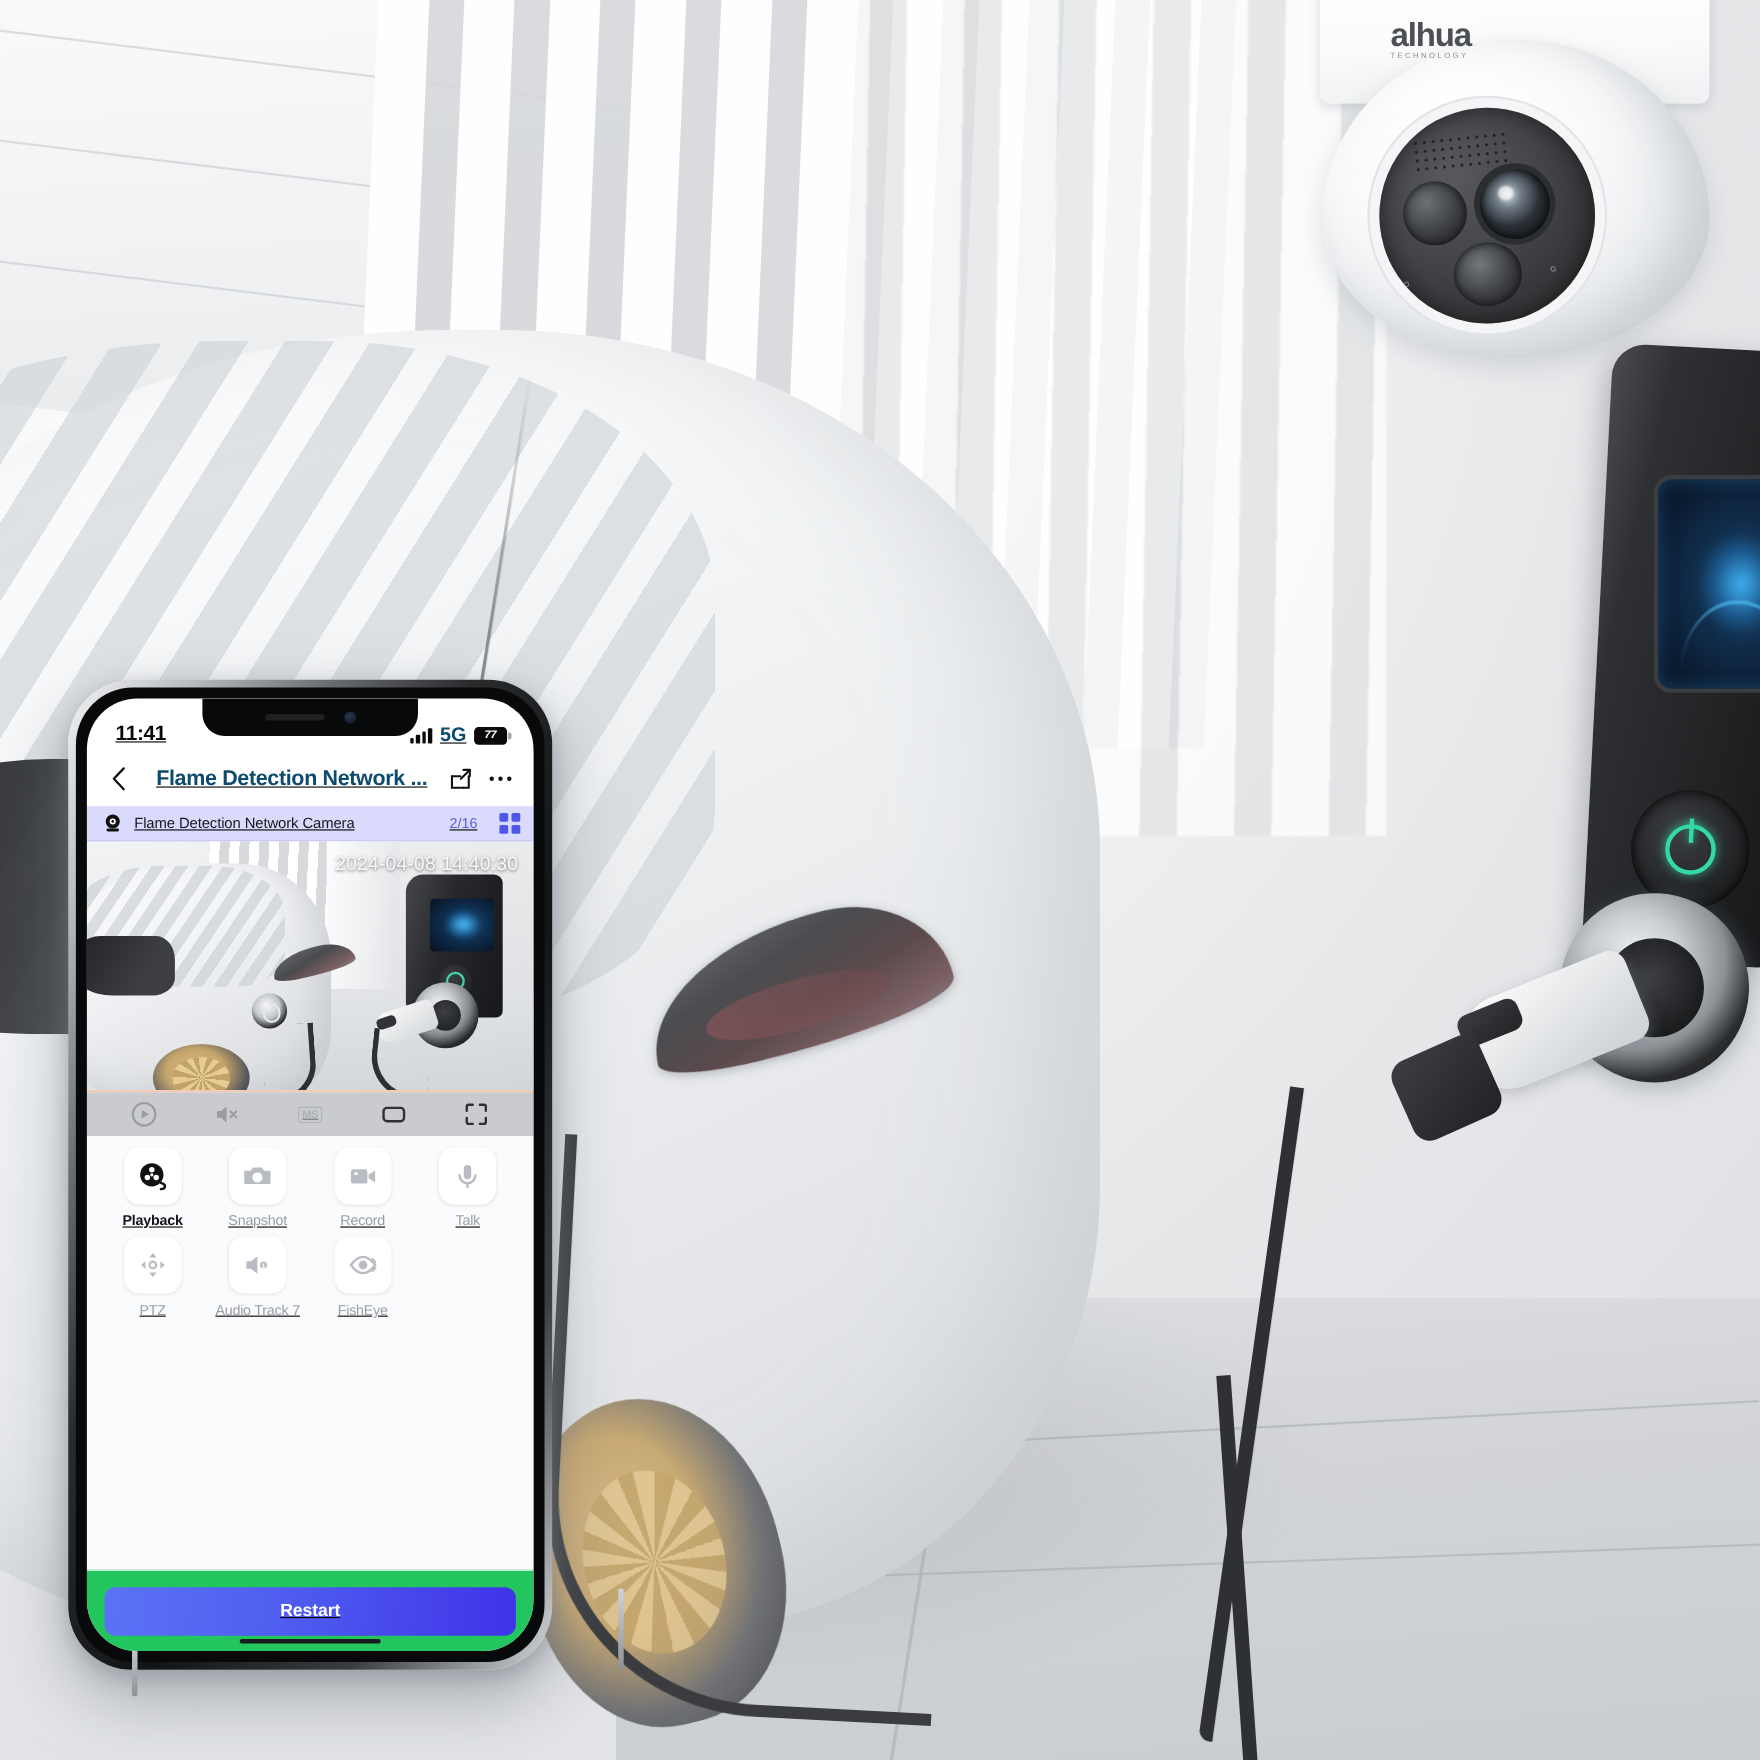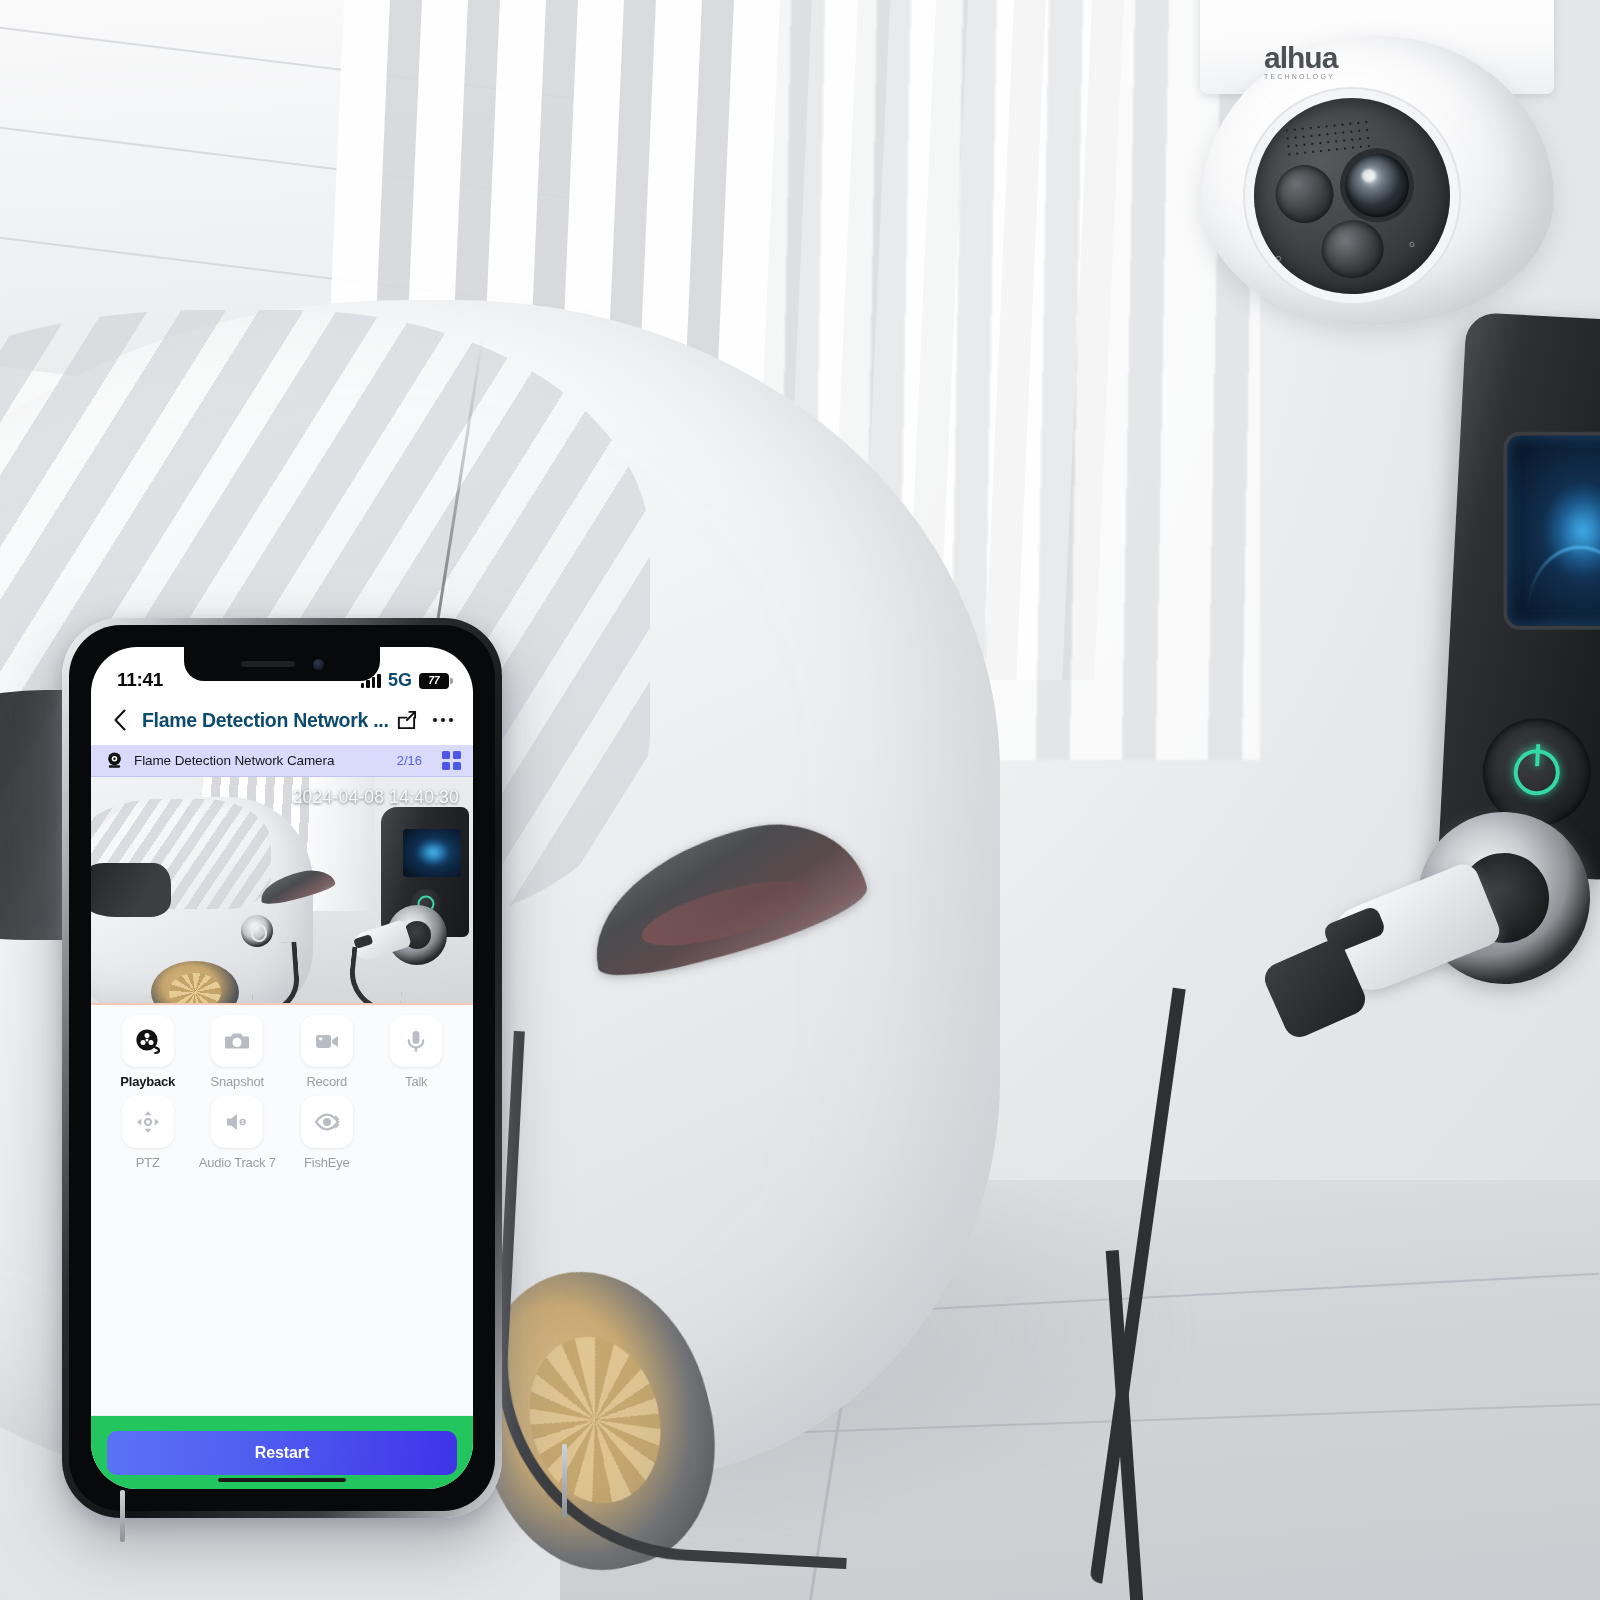--- a/index.html
+++ b/index.html
@@ -126,21 +126,20 @@
   .cam-dome{
     position:absolute; left:24px; top:56px; width:352px; height:290px;
     background:radial-gradient(ellipse at 34% 22%, #ffffff 0%, #fafafb 38%, #eceef0 66%, #dfe1e4 100%);
     border-radius:50% 50% 52% 48% / 56% 56% 44% 44%;
     box-shadow:inset -26px -14px 44px rgba(176,181,188,.5), 0 8px 22px rgba(150,155,162,.3);
   }
   .cam-brand{
     position:absolute; left:86px; top:36px; width:170px; text-align:left;
     font-size:30px; font-weight:700; color:#4c4f54; letter-spacing:-1px;
     font-family:"Liberation Sans", sans-serif;
-    margin-top:25px;
   }
   .cam-brand .sub{ display:block; font-size:7px; letter-spacing:2.2px; font-weight:400; color:#8a8e94; margin-top:-2px; }
   .cam-face{
     position:absolute; left:76px; top:118px; width:196px; height:196px;
     background:radial-gradient(circle at 36% 30%, #57595d 0%, #434548 42%, #313335 78%, #242628 100%);
     border-radius:50%;
     box-shadow:inset 0 0 22px rgba(0,0,0,.55), 0 0 0 9px #f4f5f6, 0 0 0 11px #e2e4e7;
     transform:rotate(-6deg);
   }
   .grille{
@@ -256,21 +255,21 @@
   
   .phone{
     position:absolute; left:62px; top:618px; width:440px; height:900px;
     border-radius:58px;
     background:linear-gradient(118deg,#f3f4f5 0%,#b9bcc1 12%,#6a6d72 26%,#2a2b2d 40%,#121314 60%,#3a3c3f 80%,#d5d8db 100%);
     padding:7px;
     box-shadow:0 26px 60px rgba(120,126,134,.55), 0 6px 18px rgba(120,126,134,.4);
   }
   .phone-inner{
     width:100%; height:100%; border-radius:52px;
-    background:#08090a; padding:22px;
+    background:#08090a; padding:10px;text-decoration:underline;
   }
   .screen{
     position:relative; width:100%; height:100%; border-radius:46px;
     background:#fff; overflow:hidden;
     display:flex; flex-direction:column;
   }
   .btn-side{ position:absolute; background:linear-gradient(180deg,#cfd2d6,#8e9297); border-radius:2px; }
   .btn-left1{ left:58px; top:752px; width:5px; height:28px; }
   .btn-left2{ left:58px; top:806px; width:5px; height:52px; }
   .btn-left3{ left:58px; top:872px; width:5px; height:52px; }
@@ -658,20 +657,47 @@
           <div class="v-cscreen"></div>
           <div class="v-cring"></div>
         </div>
         <div class="v-port2"></div>
         <div class="v-conn"></div>
         <div class="v-cable"></div>
         <div class="v-cable2"></div>
         <div class="v-ts">2024-04-08 14:40:30</div>
       </div>
 
+      <div class="vbar">
+        <div class="vbar-ico dim">
+          <svg viewBox="0 0 24 24" fill="none">
+            <circle cx="12" cy="12" r="9.5" stroke="#5a5d62" stroke-width="1.7"></circle>
+            <path d="M10 8.4l6 3.6-6 3.6z" fill="#5a5d62"></path>
+          </svg>
+        </div>
+        <div class="vbar-ico dim">
+          <svg viewBox="0 0 24 24" fill="none">
+            <path d="M4 9.2h3.4L12 5.2v13.6l-4.6-4H4z" fill="#5a5d62"></path>
+            <path d="M15.3 9.6l4.8 4.8M20.1 9.6l-4.8 4.8" stroke="#5a5d62" stroke-width="1.7" stroke-linecap="round"></path>
+          </svg>
+        </div>
+        <div class="vbar-ico dim">
+          <span class="ms-box">MS</span>
+        </div>
+        <div class="vbar-ico">
+          <svg viewBox="0 0 24 24" fill="none">
+            <rect x="3.4" y="6.6" width="17.2" height="11.2" rx="3" stroke="#2e3034" stroke-width="2"></rect>
+          </svg>
+        </div>
+        <div class="vbar-ico">
+          <svg viewBox="0 0 24 24" fill="none">
+            <path d="M4 9V5.6A1.6 1.6 0 015.6 4H9M15 4h3.4A1.6 1.6 0 0120 5.6V9M20 15v3.4a1.6 1.6 0 01-1.6 1.6H15M9 20H5.6A1.6 1.6 0 014 18.4V15" stroke="#2e3034" stroke-width="2" stroke-linecap="round"></path>
+          </svg>
+        </div>
+      </div>
 
 
       <div class="grid-area">
         <div class="grid">
 
           <div class="cell on">
             <div class="cell-ico">
               <svg width="28" height="28" viewBox="0 0 28 28">
                 <circle cx="13" cy="13" r="10.6" fill="#111"></circle>
                 <circle cx="13" cy="8.4" r="2.5" fill="#fff"></circle>

